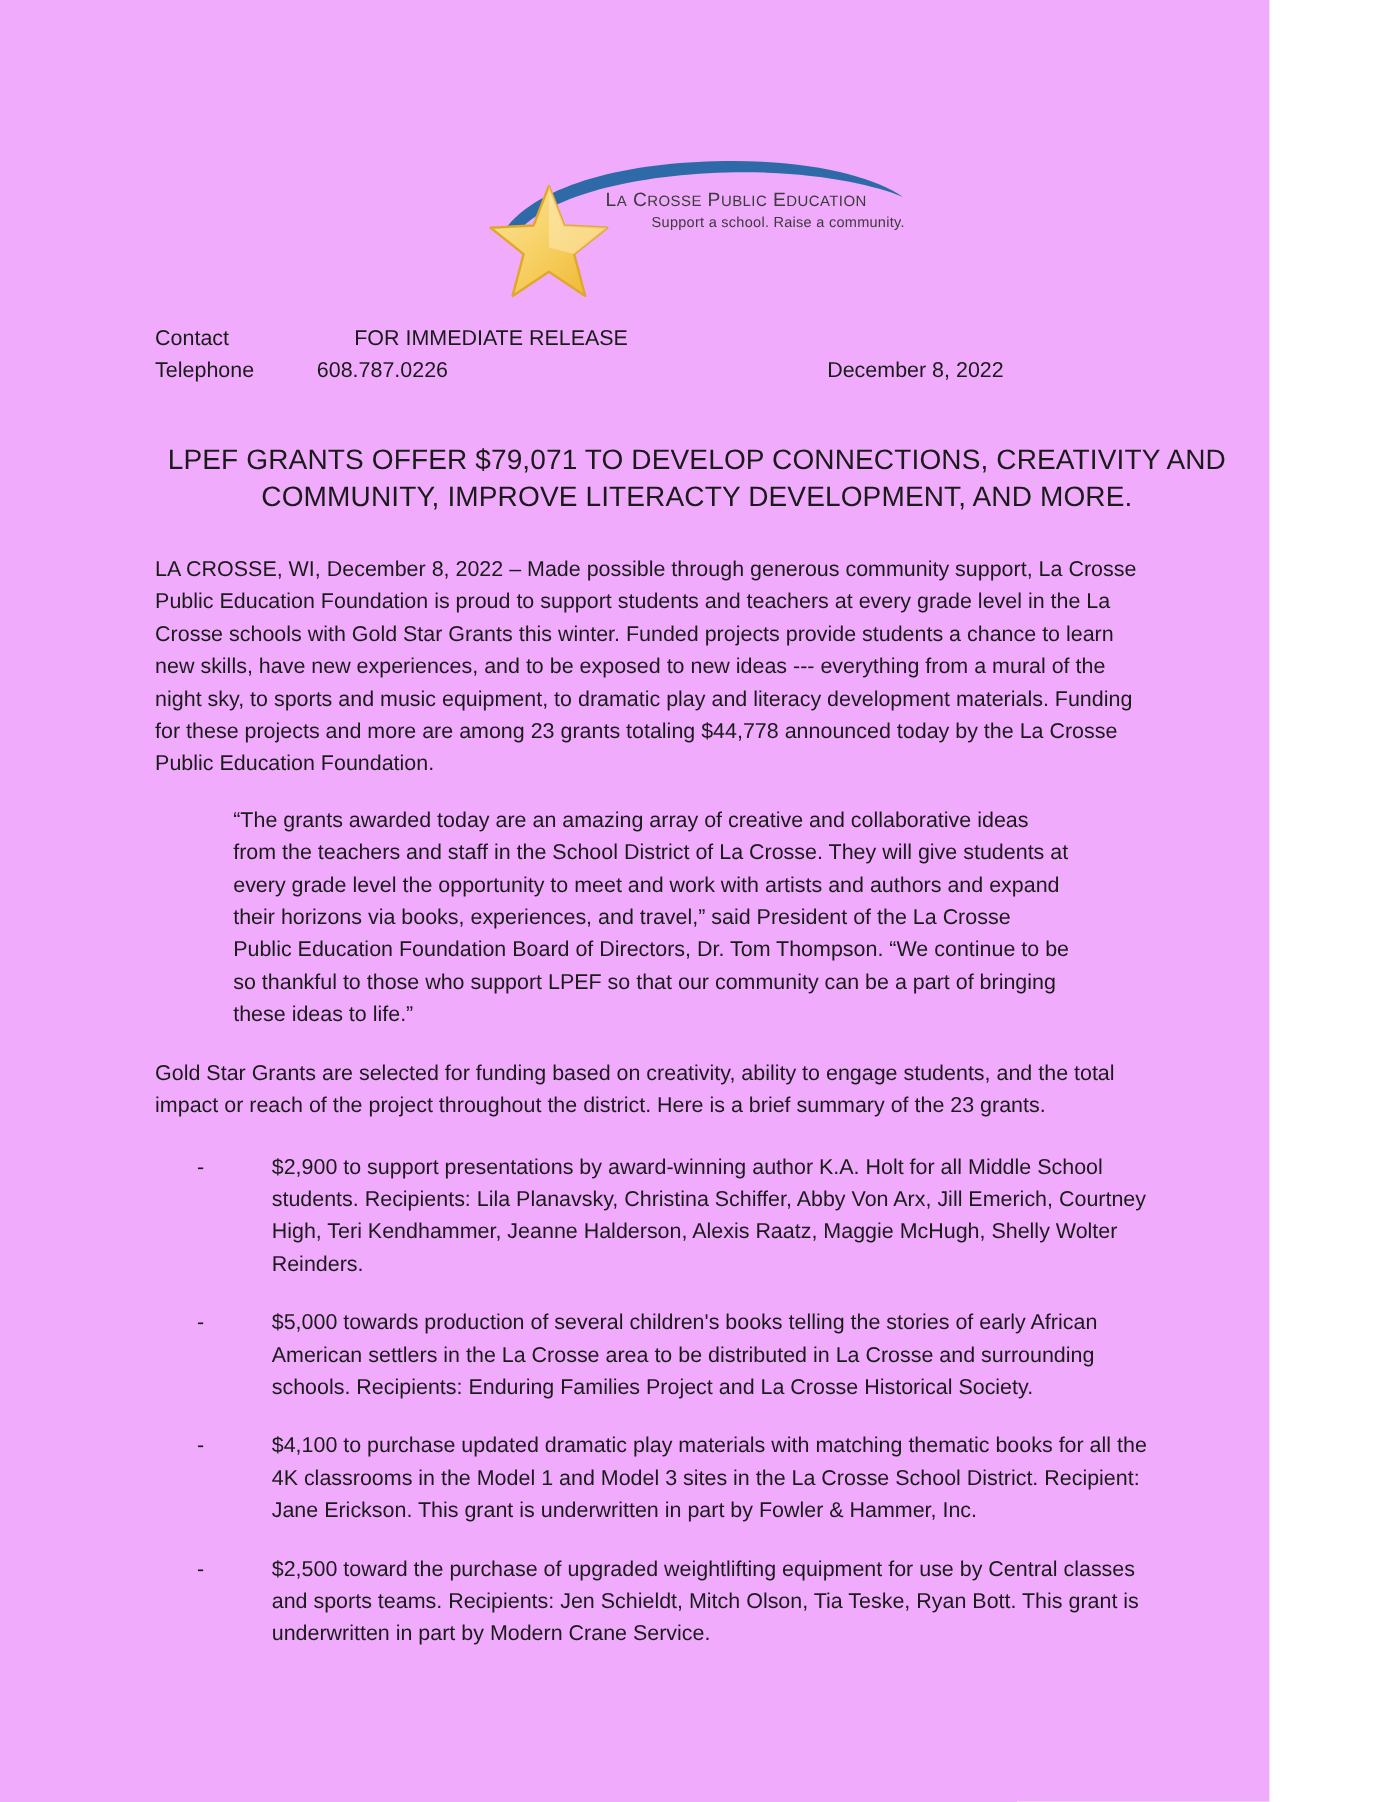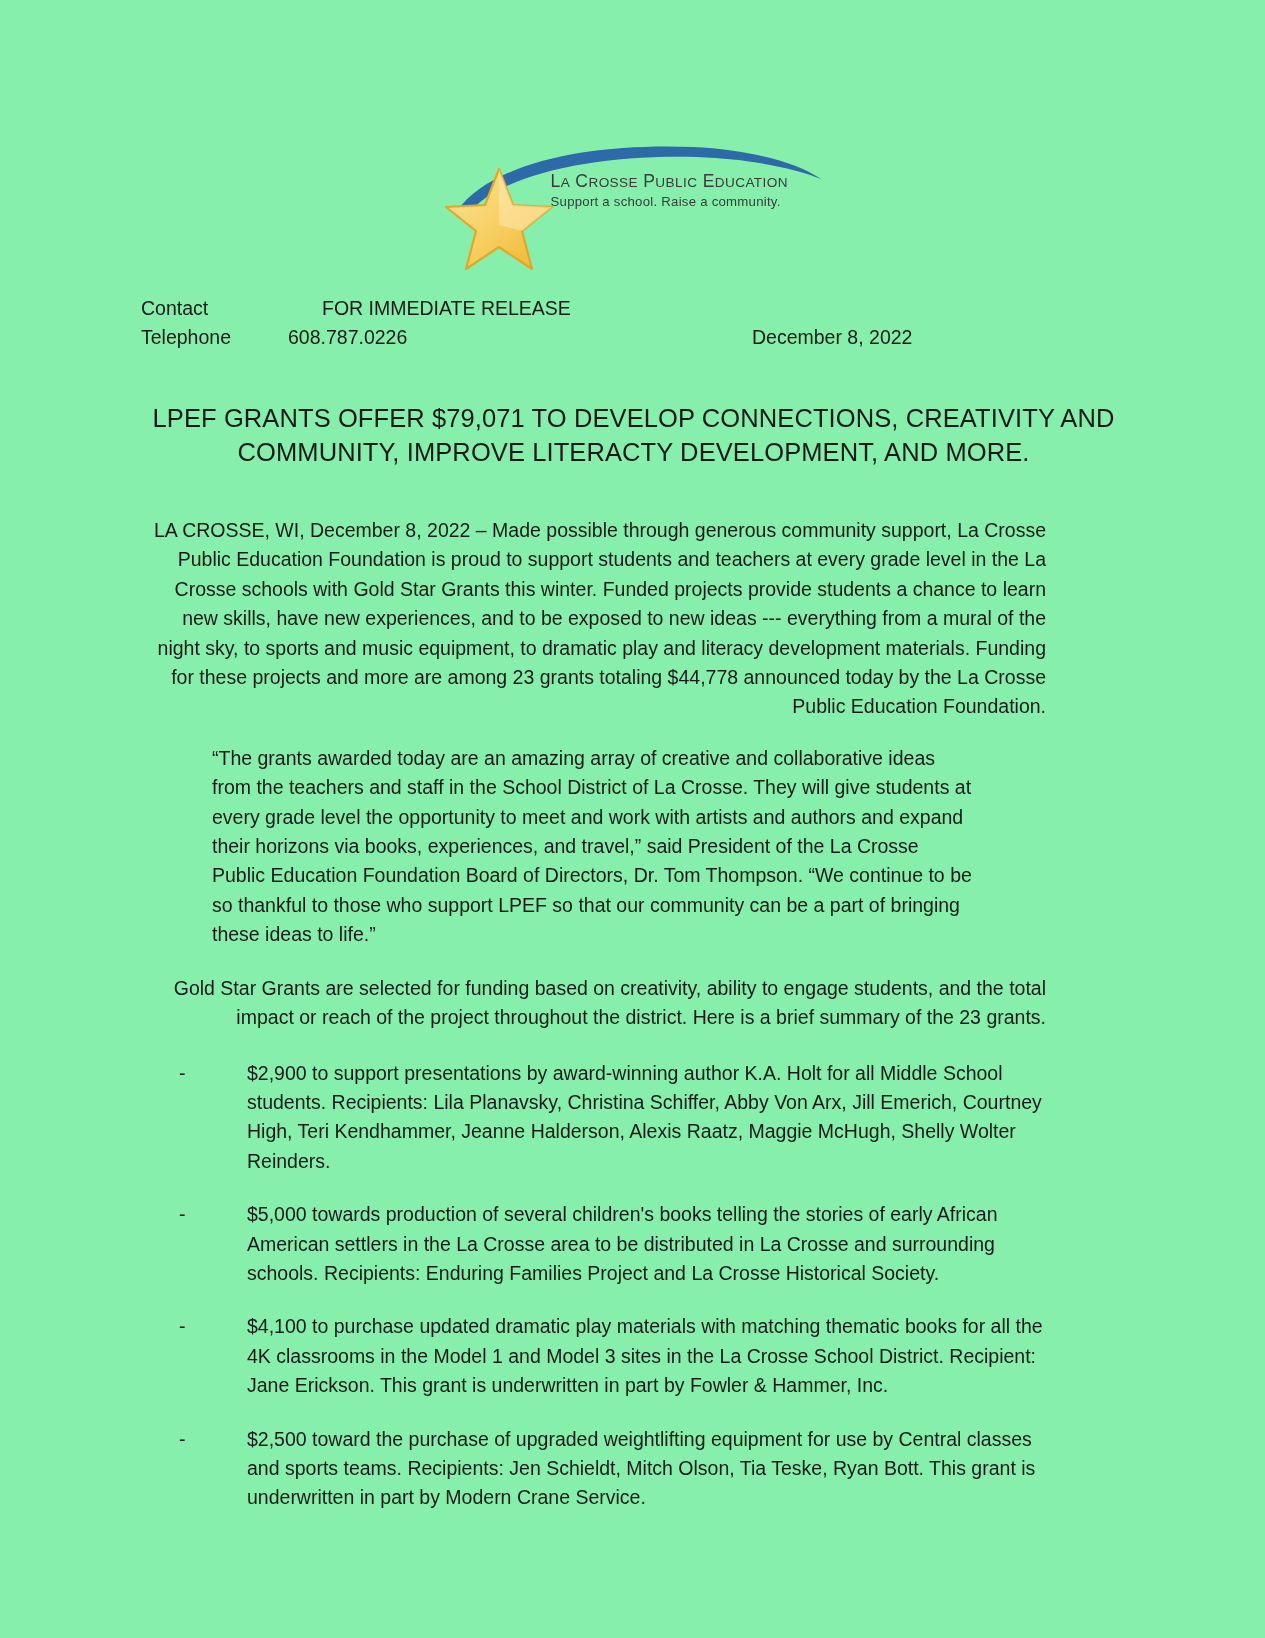--- a/index.html
+++ b/index.html
@@ -11,23 +11,23 @@
   body {
     width: 1265px;
     height: 1638px;
     font-family: "Liberation Sans", sans-serif;
     color: #1a1a1a;
     -webkit-font-smoothing: antialiased;
   }
 
   .page {
     position: relative;
-    width: 1265px;
+    width: 1154px;
     height: 1638px;
-    background: #86efac;
+    background: #f0abfc;
     box-sizing: border-box;
   }
 
   
   .logo-block {
     position: absolute;
     top: 143px;
     left: 0;
     width: 1265px;
     display: flex;
@@ -80,20 +80,21 @@
     white-space: nowrap;
     margin-top: 1px;
   }
   .logo-line3 {
     font-family: "Liberation Sans", sans-serif;
     font-size: 13.2px;
     color: #3b3b3b;
     letter-spacing: 0.25px;
     white-space: nowrap;
     margin-top: 3px;
+    text-align: right;
   }
 
   
   .contact-block {
     position: absolute;
     top: 294px;
     left: 141px;
     width: 985px;
     font-size: 19.5px;
     line-height: 28.5px;
@@ -130,22 +131,22 @@
   
   .body-wrap {
     position: absolute;
     top: 500px;
     left: 141px;
     width: 905px;
     font-size: 19.5px;
     line-height: 29.4px;
   }
   p.para {
-    margin: 16px 0 22px 0;
-    text-align: right;
+    margin: 4px 0 22px 0;
+    text-align: left;
   }
   p.quote {
     margin: 0 0 24px 0;
     padding-left: 71px;
     width: 836px;
     box-sizing: border-box;
   }
   p.para.tight {
     margin-bottom: 26px;
   }

